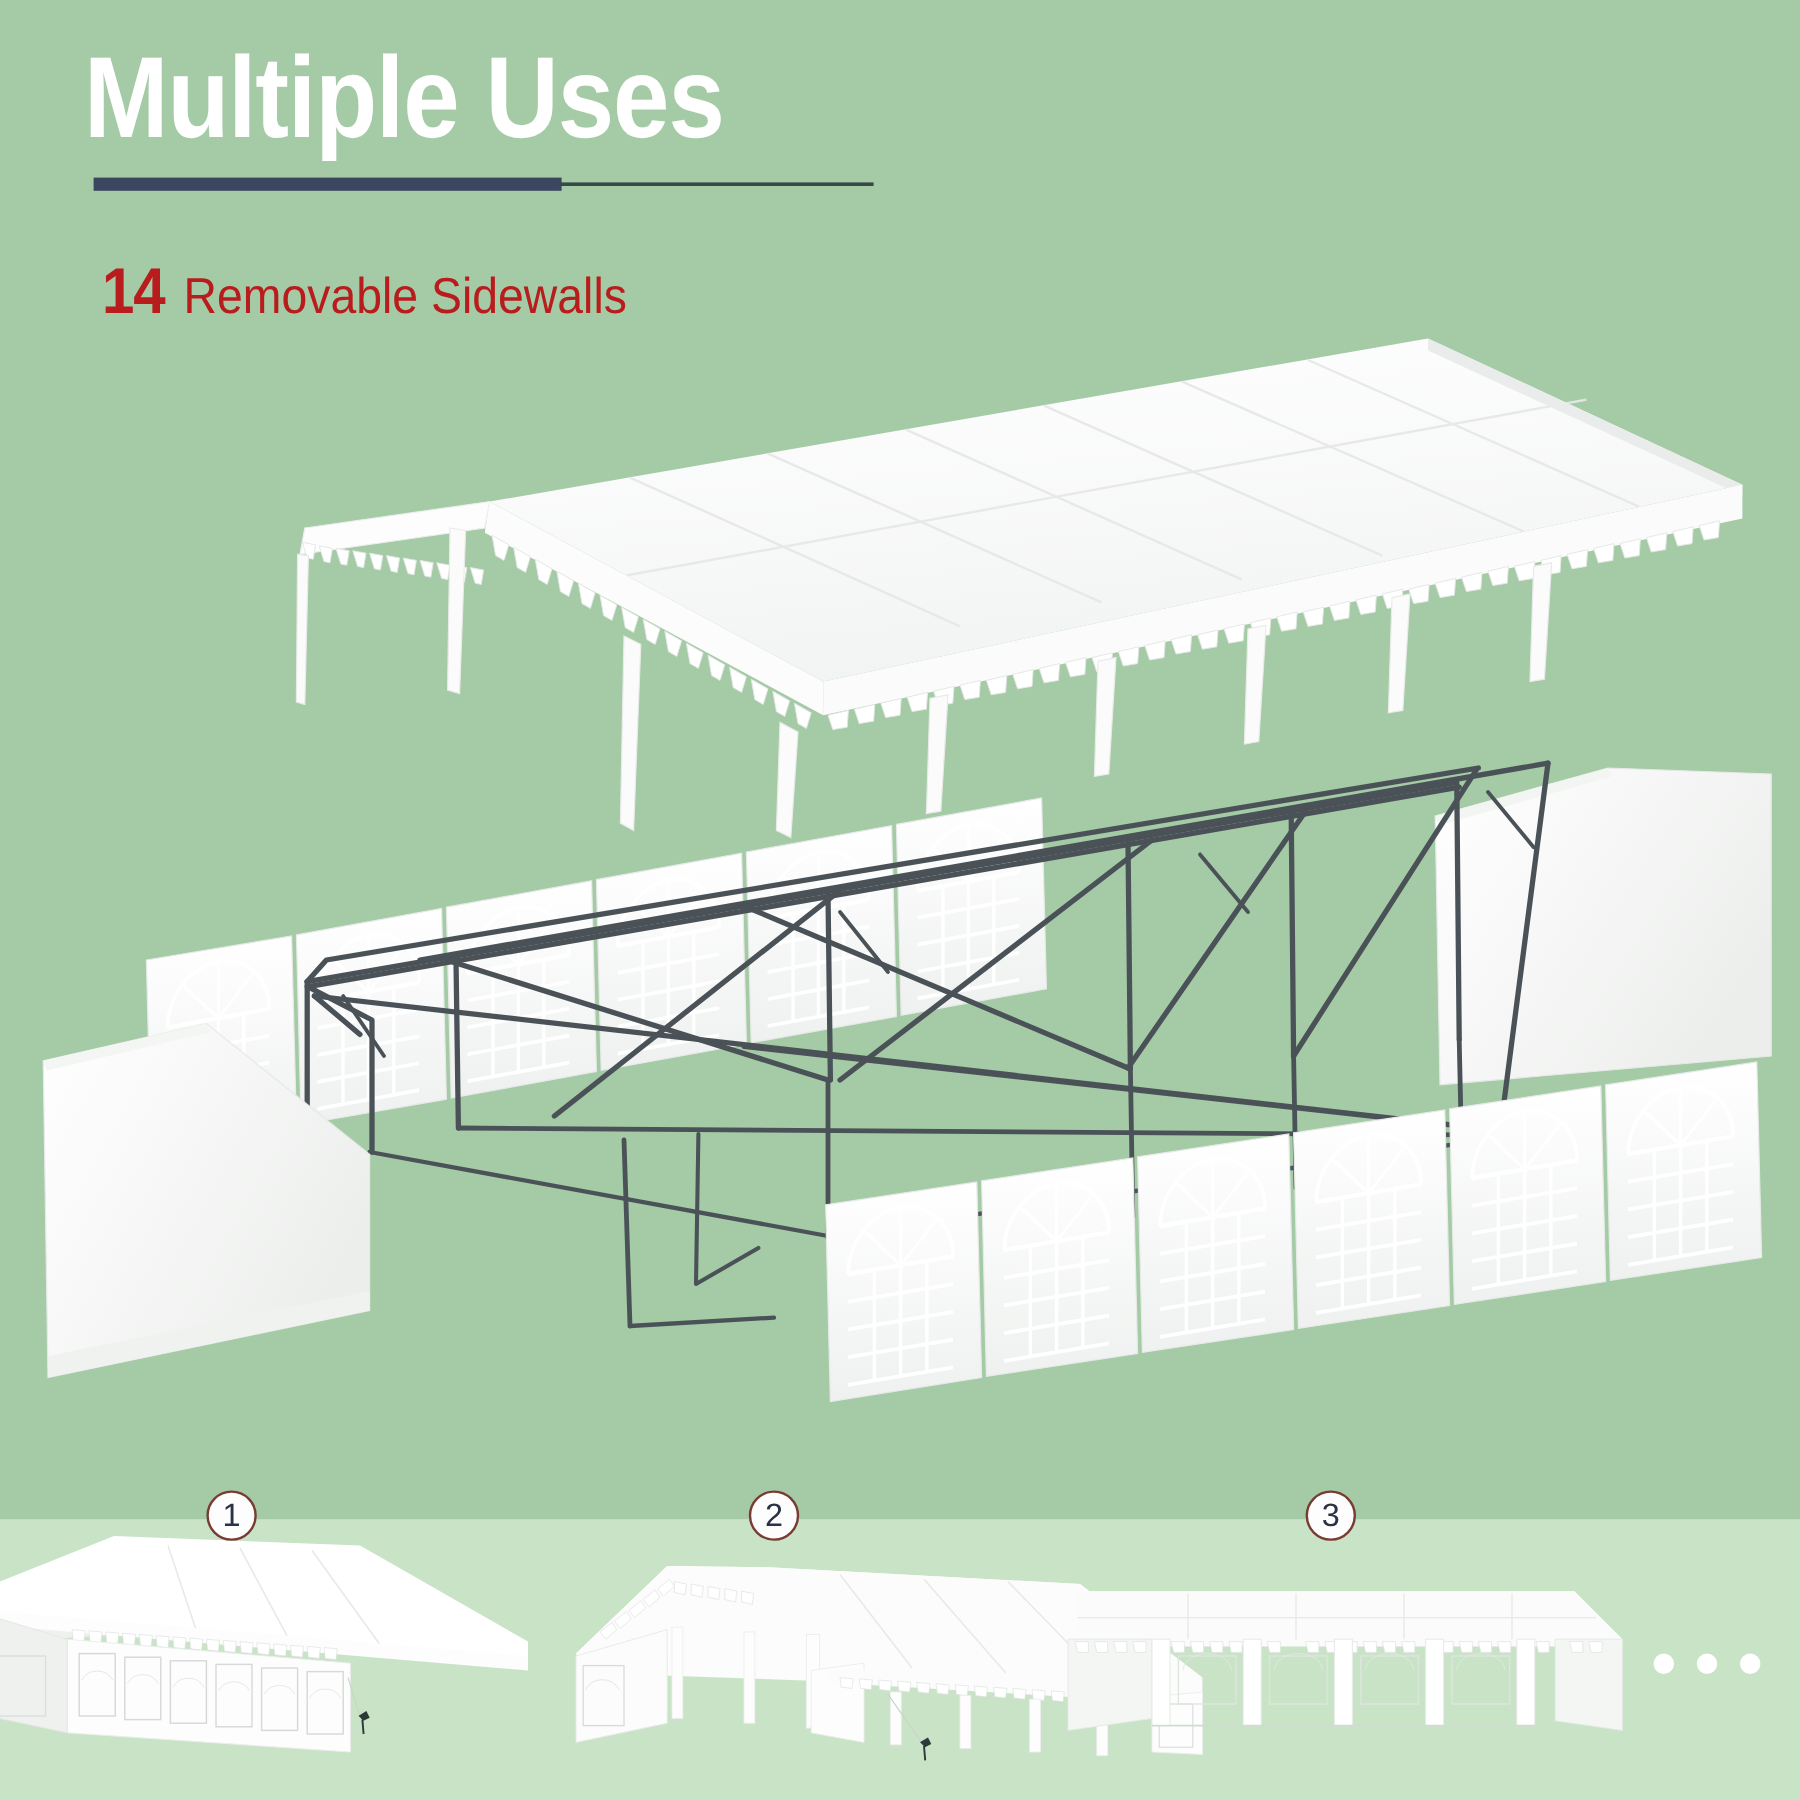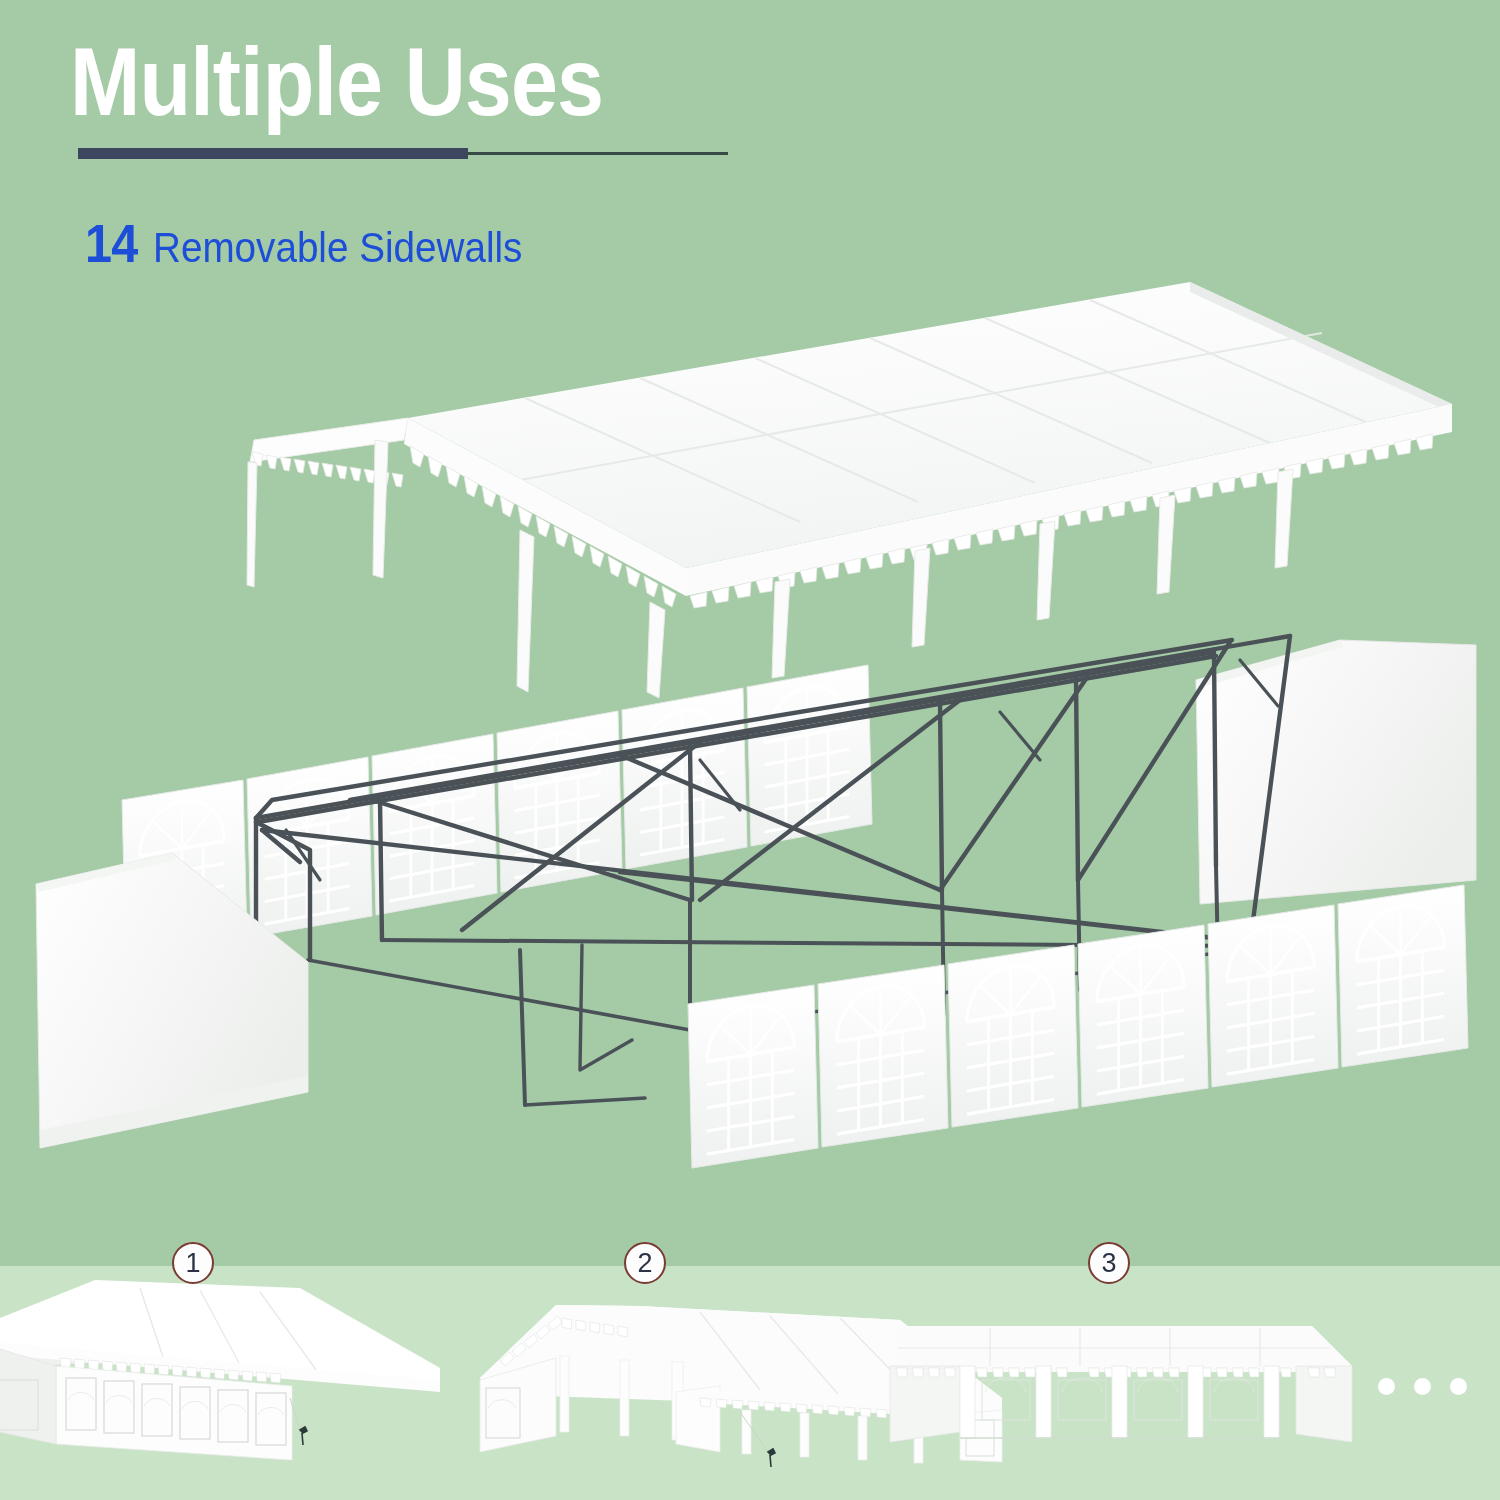--- a/index.html
+++ b/index.html
@@ -18,21 +18,21 @@
     font-size:96px; line-height:1.0;
     font-weight:bold; color:#ffffff;
     letter-spacing:-1px;
     transform:scaleX(0.88); transform-origin:left top;
     font-family:"Liberation Sans Narrow","Liberation Sans",sans-serif;
   }
   .hdr-rule { position:absolute; left:78px; top:152px; width:650px; height:1px; }
   .hdr-rule .thick { position:absolute; left:0; top:-4px; width:390px; height:11px; background:#3c465e; }
   .hdr-rule .thin  { position:absolute; left:388px; top:0px; width:262px; height:3px; background:#384a46; }
 
-  .hdr-sub { position:absolute; left:85px; top:212px; white-space:nowrap; color:#1d4ed8; }
+  .hdr-sub { position:absolute; left:85px; top:212px; white-space:nowrap; color:#b91c1c; }
   .hdr-sub .num {
     font-size:54px; font-weight:bold; letter-spacing:-1px;
     transform:scaleX(0.9); display:inline-block; transform-origin:left bottom;
     font-family:"Liberation Sans Narrow","Liberation Sans",sans-serif;
   }
   .hdr-sub .txt {
     font-size:42px; font-weight:normal; margin-left:10px;
     transform:scaleX(0.92); display:inline-block; transform-origin:left bottom;
     font-family:"Liberation Sans Narrow","Liberation Sans",sans-serif;
   }

